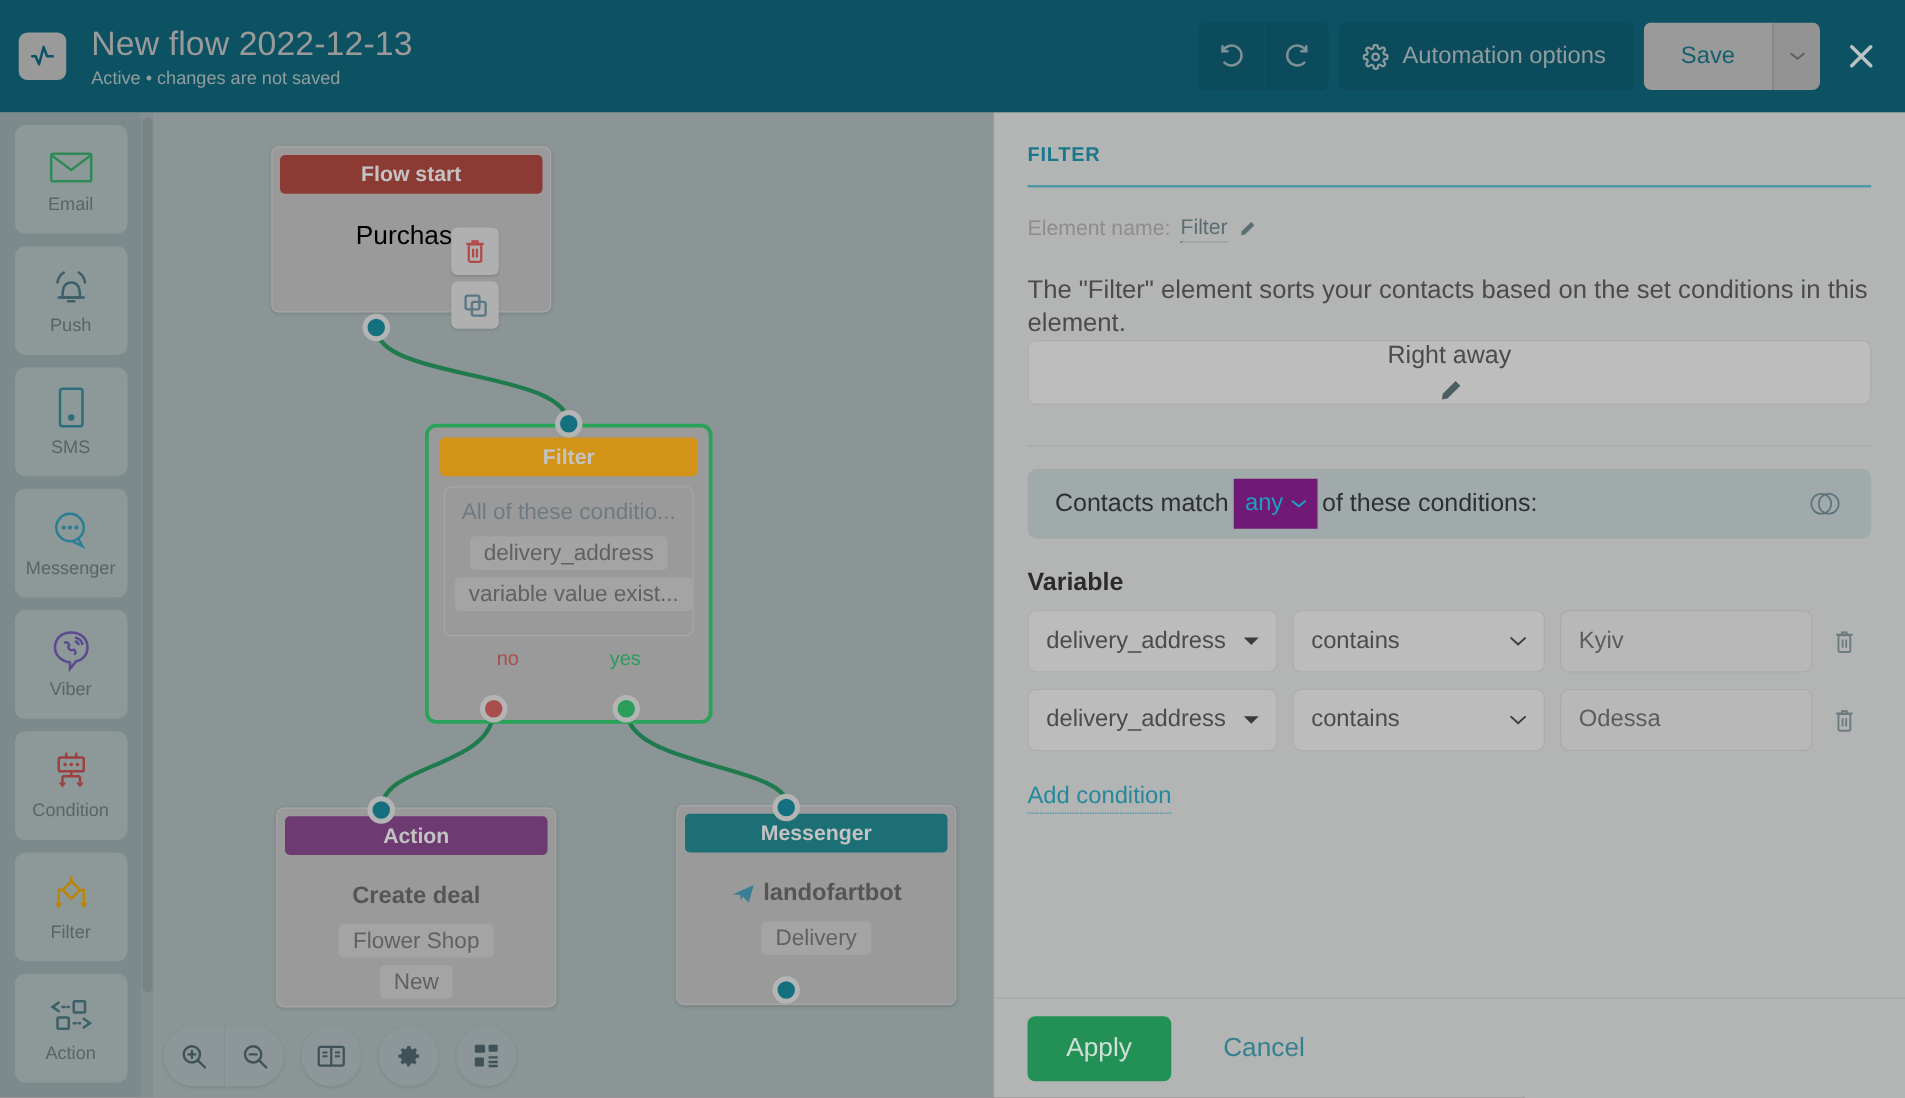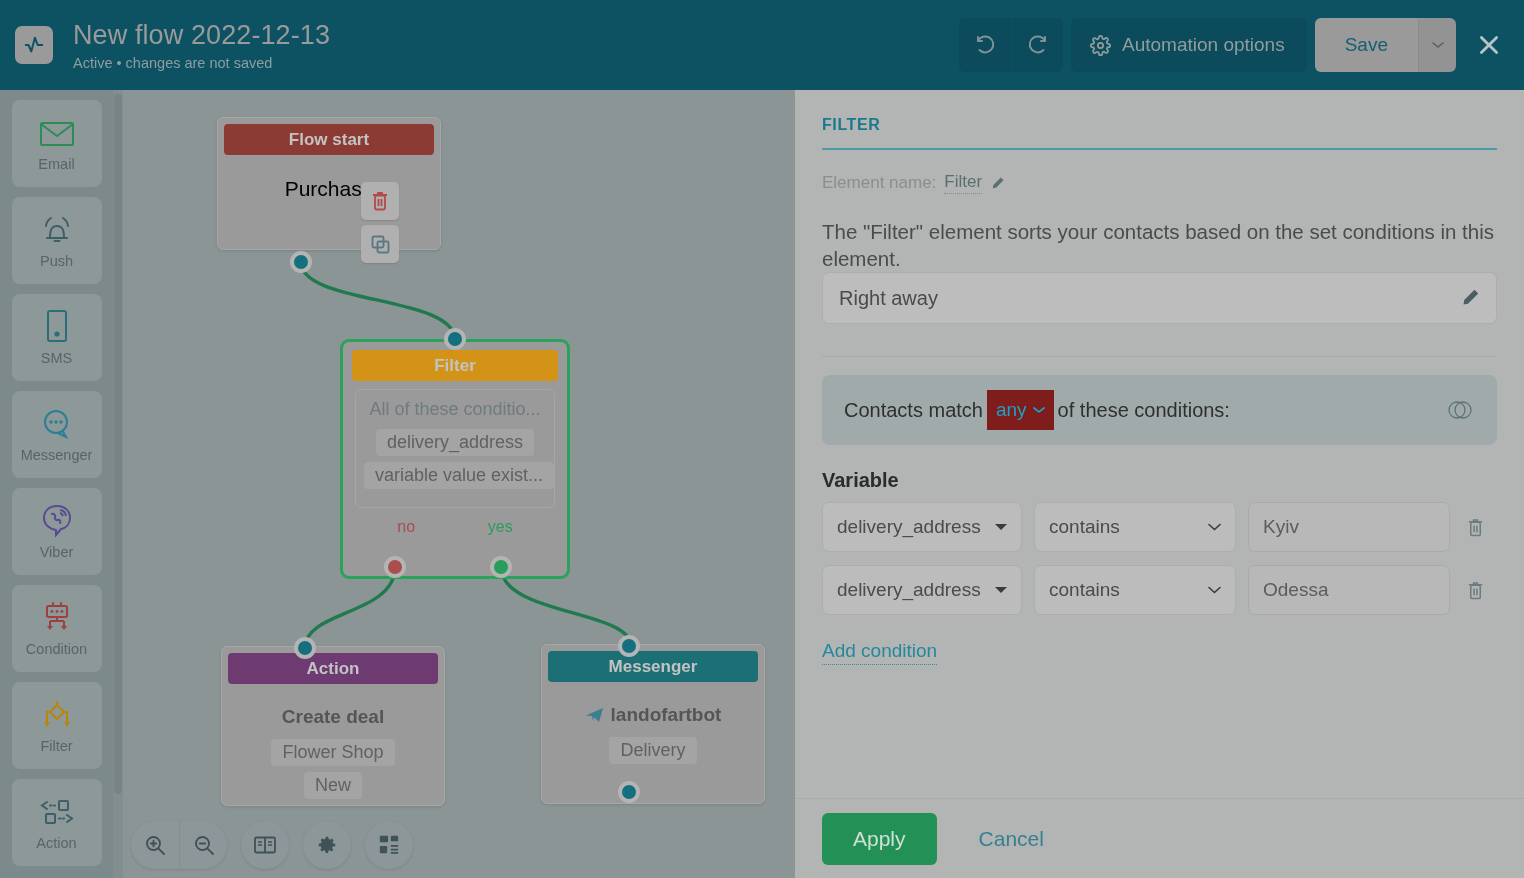--- a/index.html
+++ b/index.html
@@ -183,30 +183,31 @@
     color: #5b6f73; border-bottom: 1px dotted #7d8d90; cursor: pointer; padding-bottom: 1px;
   }
   .panel-desc {
     font-size: 20.5px; color: #4b4b4b; line-height: 27px; margin: 24px 0 0 0;
   }
   .sec-head { font-size: 20px; font-weight: bold; color: #2b2b2b; margin: 22px 0 12px 0; }
   .field-box {
     height: 52px; background: #bdbdbd; border: 1px solid #adadad; border-radius: 7px;
     display: flex; align-items: center; padding: 0 16px; font-size: 20px; color: #4b4b4b;
     justify-content: space-between;
+    flex-direction: column;
   }
   .panel-hr { height: 1px; background: #a8a9a9; margin: 32px 0 18px 0; }
   .match-bar {
-    background: #a0aaaa; border-radius: 8px; height: 70px;
+    background: #a0aaaa; border-radius: 8px; height: 56px;
     display: flex; align-items: center; padding: 16px 22px; gap: 0;
     justify-content: space-between;
   }
   .match-text { font-size: 20px; color: #2f2f2f; display: flex; align-items: center; }
   .match-select {
-    background: #7f1d1d; color: #1da0c3; font-size: 19px; padding: 9px 9px;
+    background: #701a75; color: #1da0c3; font-size: 19px; padding: 9px 9px;
     display: inline-flex; align-items: center; gap: 6px; cursor: pointer; margin: 0 4px;
   }
   .var-head { font-size: 20px; font-weight: bold; color: #2b2b2b; margin: 24px 0 10px 0; }
   .cond-row { display: flex; align-items: center; gap: 12px; margin-bottom: 13px; }
   .sel-box {
     height: 50px; background: #bcbcbc; border: 1px solid #adadad; border-radius: 7px;
     display: flex; align-items: center; justify-content: space-between;
     padding: 0 14px; font-size: 19px; color: #4b4b4b; cursor: pointer;
   }
   .sel-var { width: 200px; }

